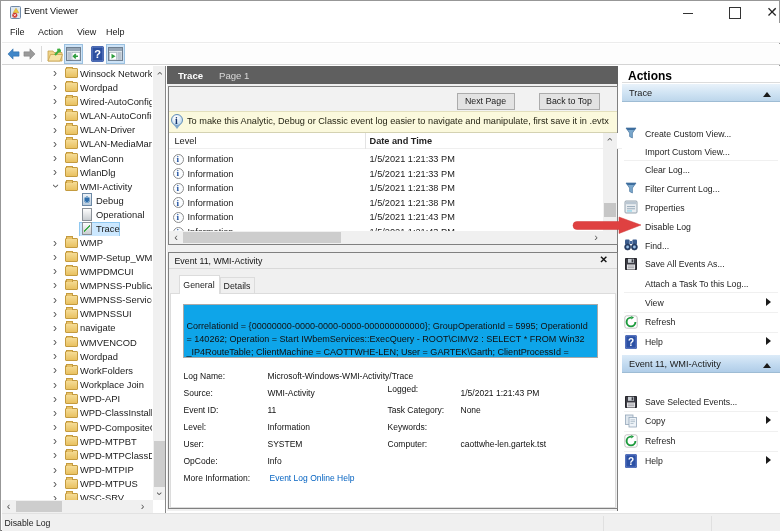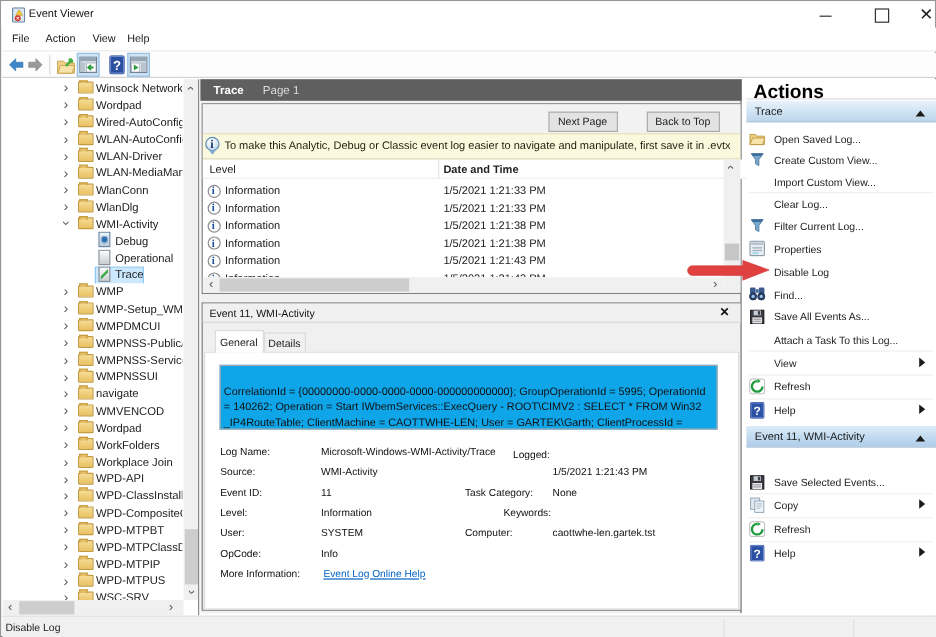--- a/index.html
+++ b/index.html
@@ -80,26 +80,26 @@
 #dethead { position:absolute; left:0; top:0; width:448px; height:16px; background:#f0f0f0; border-bottom:1px solid #d9d9d9; }
 #dethead .dt { position:absolute; left:6px; top:2.5px; font-size:8.8px; color:#111; }
 #dethead .dx { position:absolute; left:431px; top:1px; font-size:10px; font-weight:bold; color:#111; }
 #tabstrip { position:absolute; left:0; top:16px; width:448px; height:25px; }
 .tab { position:absolute; font-size:8.8px; }
 #tab-general { left:10px; top:6px; width:41px; height:19px; background:#fff; border:1px solid #dcdcdc; border-bottom:none; text-align:center; line-height:18px; z-index:3; }
 #tab-details { left:51px; top:8px; width:35px; height:17px; background:#f0f0f0; border:1px solid #dcdcdc; border-bottom:none; text-align:center; line-height:16px; z-index:1; }
 #tabpage { position:absolute; left:1px; top:40px; width:446px; height:215px; background:#fff; border:1px solid #dcdcdc; z-index:2; }
 #evtext { position:absolute; left:12px; top:10px; width:415px; height:54px; background:#0ea5e9; border:1px solid #a9a9a9; font-size:9.05px; color:#101010; padding:15px 0 0 3px; line-height:12.9px; overflow:hidden; white-space:nowrap; }
 .fld { position:absolute; font-size:8.5px; color:#101010; white-space:nowrap; }
-a.link { color:#0563c1; text-decoration:underline; }
+a.link { color:#0563c1; }
 
 
 #actions { position:absolute; left:621px; top:65px; width:158px; height:447px; background:#fff; }
 #act-title { position:absolute; left:0; top:0; width:158px; height:17px; border-bottom:1px solid #dcdcdc; }
-#act-title span { position:absolute; left:6px; top:3px; font-weight:bold; font-size:16px; color:#000; }
+#act-title span { position:absolute; left:6px; top:3px; font-weight:bold; font-size:12px; color:#000; }
 .sechead { position:absolute; left:0; width:158px; height:18px; border-bottom:1px solid #9ebcd4; }
 #sec-trace { top:18px; background:linear-gradient(180deg,#e9f2fa 0%,#cfe3f3 55%,#bdd6eb 100%); }
 #sec-event { top:289px; background:linear-gradient(180deg,#dcebf8 0%,#c2daf0 55%,#b0cde8 100%); }
 .sechead .st { position:absolute; left:7px; top:4px; font-size:9.2px; color:#1a1a1a; }
 .collapse { position:absolute; right:9px; top:7.5px; width:0; height:0; border-left:4.5px solid transparent; border-right:4.5px solid transparent; border-bottom:5px solid #1a1a1a; }
 .arow { position:absolute; left:0; width:158px; height:18px; }
 .atxt { position:absolute; left:23px; top:4.5px; font-size:8.7px; color:#1c1c1c; }
 .submarrow { position:absolute; right:9.5px; top:4.5px; width:0; height:0; border-top:4.5px solid transparent; border-bottom:4.5px solid transparent; border-left:5.5px solid #1a1a1a; }
 .asep { position:absolute; left:2px; width:154px; height:1px; background:#f0f0f0; }
 .ai { position:absolute; left:2px; top:2px; width:14px; height:14px; }
@@ -416,29 +416,29 @@
   <div id="tabstrip">
    <div class="tab" id="tab-general">General</div>
    <div class="tab" id="tab-details">Details</div>
   </div>
   <div id="tabpage">
    <div id="evtext">CorrelationId = {00000000-0000-0000-0000-000000000000}; GroupOperationId = 5995; OperationId<br>= 140262; Operation = Start IWbemServices::ExecQuery - ROOT\CIMV2 : SELECT * FROM Win32<br>_IP4RouteTable; ClientMachine = CAOTTWHE-LEN; User = GARTEK\Garth; ClientProcessId =<br>18352; NamespaceName = 132542453255750594</div>
    <div class="fld" style="left:13px; top:76.5px;">Log Name:</div>
           <div class="fld" style="left:97px; top:76.5px;">Microsoft-Windows-WMI-Activity/Trace</div>
    <div class="fld" style="left:13px; top:93.5px;">Source:</div>
           <div class="fld" style="left:97px; top:93.5px;">WMI-Activity</div>
-   <div class="fld" style="left:217px; top:80px;margin-left:40px;">Logged:</div>
+   <div class="fld" style="left:217px; top:90px;">Logged:</div>
           <div class="fld" style="left:290px; top:93.5px;">1/5/2021 1:21:43 PM</div>
    <div class="fld" style="left:13px; top:110.5px;">Event ID:</div>
           <div class="fld" style="left:97px; top:110.5px;">11</div>
    <div class="fld" style="left:217px; top:110.5px;">Task Category:</div>
           <div class="fld" style="left:290px; top:110.5px;">None</div>
    <div class="fld" style="left:13px; top:127.5px;">Level:</div>
           <div class="fld" style="left:97px; top:127.5px;">Information</div>
-   <div class="fld" style="left:217px; top:127.5px;margin-left:32px;">Keywords:</div>
+   <div class="fld" style="left:217px; top:127.5px;">Keywords:</div>
    <div class="fld" style="left:13px; top:144.5px;">User:</div>
           <div class="fld" style="left:97px; top:144.5px;">SYSTEM</div>
    <div class="fld" style="left:217px; top:144.5px;">Computer:</div>
           <div class="fld" style="left:290px; top:144.5px;">caottwhe-len.gartek.tst</div>
    <div class="fld" style="left:13px; top:161.5px;">OpCode:</div>
           <div class="fld" style="left:97px; top:161.5px;">Info</div>
    <div class="fld" style="left:13px; top:178.5px;">More Information:</div>
           <div class="fld" style="left:99px; top:178.5px;"><a class="link">Event Log Online Help</a></div>
   </div>
  </div>
@@ -449,27 +449,20 @@
         <span>Actions</span>
       </div>
  <div class="sechead" id="sec-trace">
         <span class="st">Trace</span>
         <span class="collapse"></span>
       </div>
  <div class="sechead" id="sec-event">
         <span class="st">Event 11, WMI-Activity</span>
         <span class="collapse"></span>
       </div>
-<div class="arow" style="top:40.0px">
-        <svg class="ai" width="14" height="14" viewBox="0 0 14 14">
-          <path d="M1 4 L5.5 4 L6.5 5.5 L13 5.5 L13 12.5 L1 12.5 Z" fill="#eecf7f" stroke="#bf9a48" stroke-width="0.8"></path>
-          <path d="M1 12.5 L3.2 7 L13.6 7 L11.4 12.5 Z" fill="#f6e4a8" stroke="#bf9a48" stroke-width="0.8"></path>
-        </svg>
-        <span class="atxt">Open Saved Log...</span>
-      </div>
 <div class="arow" style="top:58.3px">
         <svg class="ai" width="14" height="14" viewBox="0 0 14 14">
           <path d="M2 2 L12 2 L8.4 7 L8.4 12 L5.6 10.5 L5.6 7 Z" fill="#7aa7cc" stroke="#4a77a0" stroke-width="0.7"></path>
           <path d="M2 2 L12 2 L10.5 4.1 L3.5 4.1 Z" fill="#3e6e9e"></path>
         </svg>
         <span class="atxt">Create Custom View...</span>
       </div>
 <div class="arow" style="top:76.5px">
         <span class="atxt">Import Custom View...</span>
       </div>

